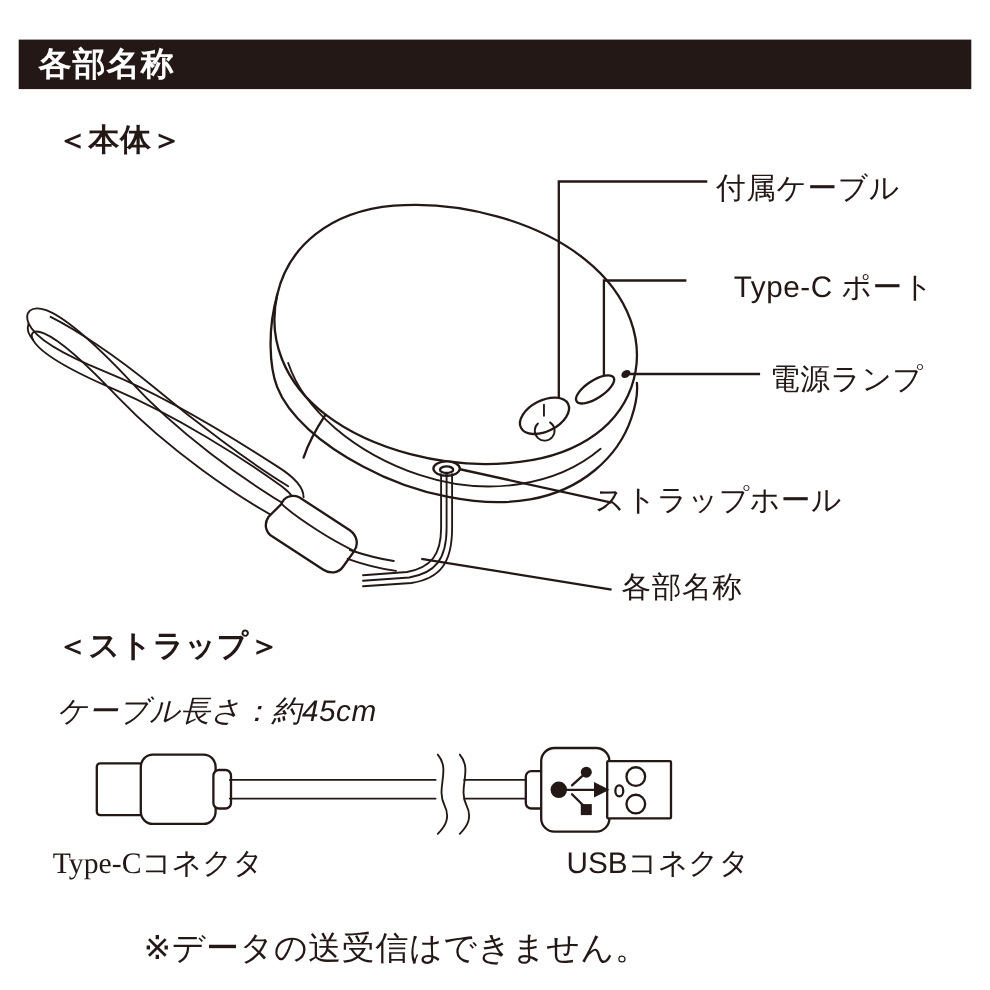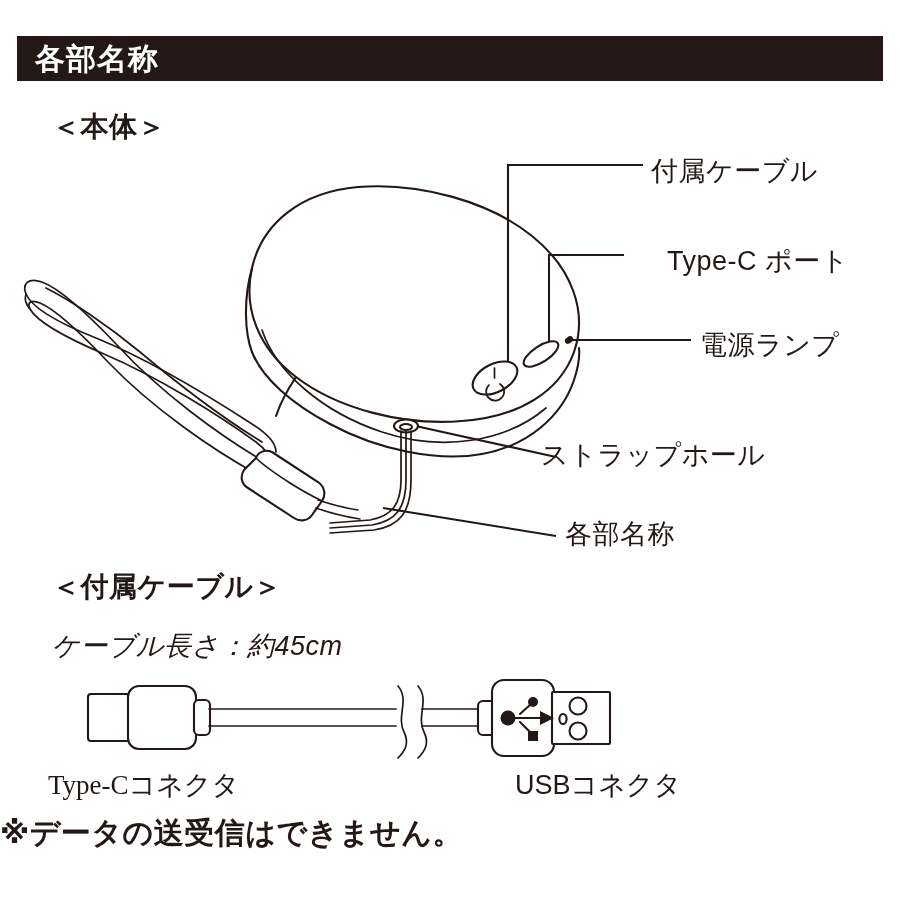--- a/index.html
+++ b/index.html
@@ -80,24 +80,25 @@
     line-height: 1;
     white-space: nowrap;
   }
   #cap-typec { left: 48px; top: 772px; font-family: Liberation Serif, serif; }
   #cap-usb   { left: 470px; top: 772px; margin-left: 45px; }
 
   
   #note-data {
     position: absolute;
     left: 0;
-    top: 818px;
+    top: 848px;
     width: 720px;
+    text-align: center;
     font-size: 30px;
-    font-weight: bold;
+    font-weight: normal;
     line-height: 1;
     letter-spacing: 0.5px;
     white-space: nowrap;
   }
 
   
   svg.art {
     position: absolute;
     left: 0;
     top: 0;
@@ -129,21 +130,21 @@
   .fill-white { fill: #ffffff; stroke: #231815; stroke-width: 2.1; }
 </style>
 </head>
 <body>
 
 <div class="header-bar">
   <span class="title">各部名称</span>
 </div>
 
 <div class="subheading" id="sub-body">＜本体＞</div>
-<div class="subheading" id="sub-cable">＜付属ケーブル＞</div>
+<div class="subheading" id="sub-cable">＜ストラップ＞</div>
 <div class="plain-line" id="cable-length">ケーブル長さ：約45cm</div>
 
 <div class="callout" id="label-power-switch">付属ケーブル</div>
 <div class="callout" id="label-typec-port">Type-C ポート</div>
 <div class="callout" id="label-power-lamp">電源ランプ</div>
 <div class="callout" id="label-strap-hole">ストラップホール</div>
 <div class="callout" id="label-strap">各部名称</div>
 
 <div class="connector-caption" id="cap-typec">Type-Cコネクタ</div>
 <div class="connector-caption" id="cap-usb">USBコネクタ</div>

